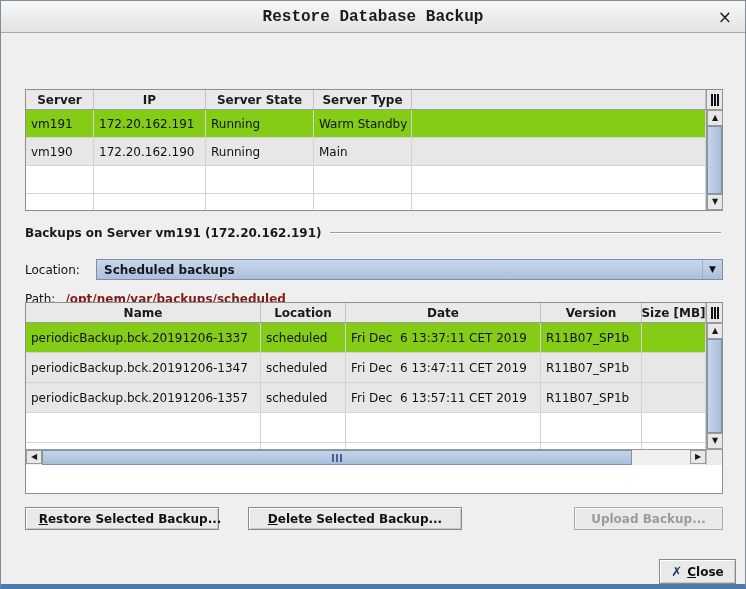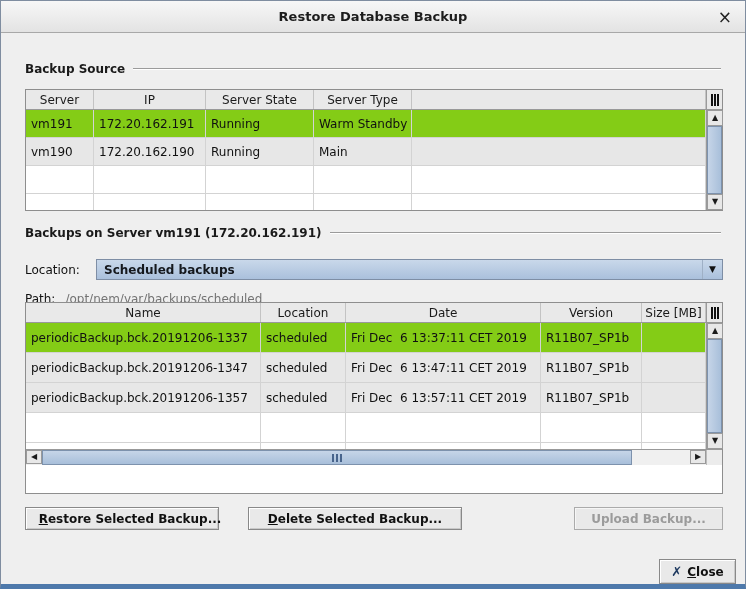--- a/index.html
+++ b/index.html
@@ -10,33 +10,33 @@
     border:1px solid #7f8da0;border-bottom:5px solid #4e79ab;
     font-family:"DejaVu Sans","Liberation Sans",sans-serif;
     font-size:12px;color:#1a1a1a;overflow:hidden;
   }
   
   .titlebar{
     height:32px;background:linear-gradient(#f7f7f7,#e3e3e3);
     border-bottom:1px solid #a8a8a8;
     display:flex;align-items:center;justify-content:center;position:relative;
   }
-  .title{font-size:13px;font-weight:bold;color:#1c1c1c;}
+  .title{font-size:16px;font-weight:bold;color:#1c1c1c;font-family:Liberation Mono, monospace;}
   .win-close{position:absolute;right:13px;top:6px;font-size:17px;color:#222;cursor:default;}
   
   .sect{position:absolute;left:24px;right:24px;height:16px;display:flex;align-items:center;}
   .sect-label{font-weight:bold;color:#1a1a1a;white-space:pre;}
   .sect-line{flex:1;height:2px;margin-left:8px;border-top:1px solid #9b9b9b;border-bottom:1px solid #fff;}
   #sect1{top:60px;}
   #sect2{top:224px;}
   
   .table{position:absolute;left:24px;width:698px;background:#fff;border:1px solid #8e8e8e;}
   #table1{top:88px;height:122px;}
   #table2{top:301px;height:192px;}
-  .thead{display:flex;height:20px;background:#e9e9e9;border-bottom:1px solid #999;}
+  .thead{display:flex;height:20px;background:#e9e9e9;border-bottom:1px solid #999;font-weight:bold;}
   .hcell{
     border-right:1px solid #c3c3c3;display:flex;align-items:center;justify-content:center;
     font-size:12px;color:#1a1a1a;overflow:hidden;white-space:pre;
   }
   .hopt{width:16px;background:#e9e9e9;border-left:1px solid #9a9a9a;display:flex;align-items:center;justify-content:center;gap:1px;}
   .hopt i{width:2px;height:12px;background:#111;}
   .t1c1{width:68px;} .t1c2{width:112px;} .t1c3{width:108px;} .t1c4{width:98px;} .t1cf{flex:1;}
   .t2c1{width:235px;} .t2c2{width:85px;} .t2c3{width:195px;} .t2c4{width:101px;} .t2c5{flex:1;}
   .tbodywrap{display:flex;}
   .tbody{flex:1;overflow:hidden;background:#fff;}
@@ -60,21 +60,21 @@
   .hscroll{height:16px;display:flex;border-top:1px solid #999;background:#f0f0f0;}
   .hscroll .sbtn{height:14px;}
   .htrack{flex:1;position:relative;}
   .hthumb{position:absolute;top:0;bottom:0;left:0;width:91%;background:linear-gradient(#c6d5e8,#a8bfda);border:1px solid #7d92ad;display:flex;align-items:center;justify-content:center;gap:2px;}
   .hthumb i{width:2px;height:8px;background:#48648c;}
   .corner{width:16px;background:#ececec;border-left:1px solid #bbb;}
   
   .flabel{position:absolute;font-weight:normal;color:#111;}
   #loc-label{left:24px;top:262px;}
   #path-row{position:absolute;left:24px;top:291px;display:flex;gap:10px;}
-  #path-row .val{font-weight:normal;color:#737373;white-space:pre;}
+  #path-row .val{font-weight:bold;color:#7f1d1d;white-space:pre;}
   .combo{
     position:absolute;left:95px;top:258px;width:627px;height:21px;
     border:1px solid #7e8ea5;background:linear-gradient(#c9d8ea,#aac0dc);
     display:flex;align-items:center;color:#15181d;
   }
   .combo .txt{flex:1;padding:0 7px;font-weight:bold;white-space:pre;overflow:hidden;}
   .combo .cArrow{width:20px;text-align:center;font-size:9px;color:#111;border-left:1px solid #9fb0c6;line-height:19px;}
   
   .btn{
     position:absolute;height:23px;background:#e9e9e9;border:1px solid #898989;
@@ -93,24 +93,20 @@
 </head>
 <body>
 
 <div class="window">
 
   <div class="titlebar">
     <span class="title">Restore Database Backup</span>
     <span class="win-close">×</span>
   </div>
 
-  <div class="sect" id="sect1">
-    <span class="sect-label">Backup Source</span>
-    <span class="sect-line"></span>
-  </div>
 
   <div class="table" id="table1">
     <div class="thead">
       <div class="hcell t1c1">Server</div>
       <div class="hcell t1c2">IP</div>
       <div class="hcell t1c3">Server State</div>
       <div class="hcell t1c4">Server Type</div>
       <div class="hcell t1cf"></div>
       <div class="hopt">
           <i></i>

